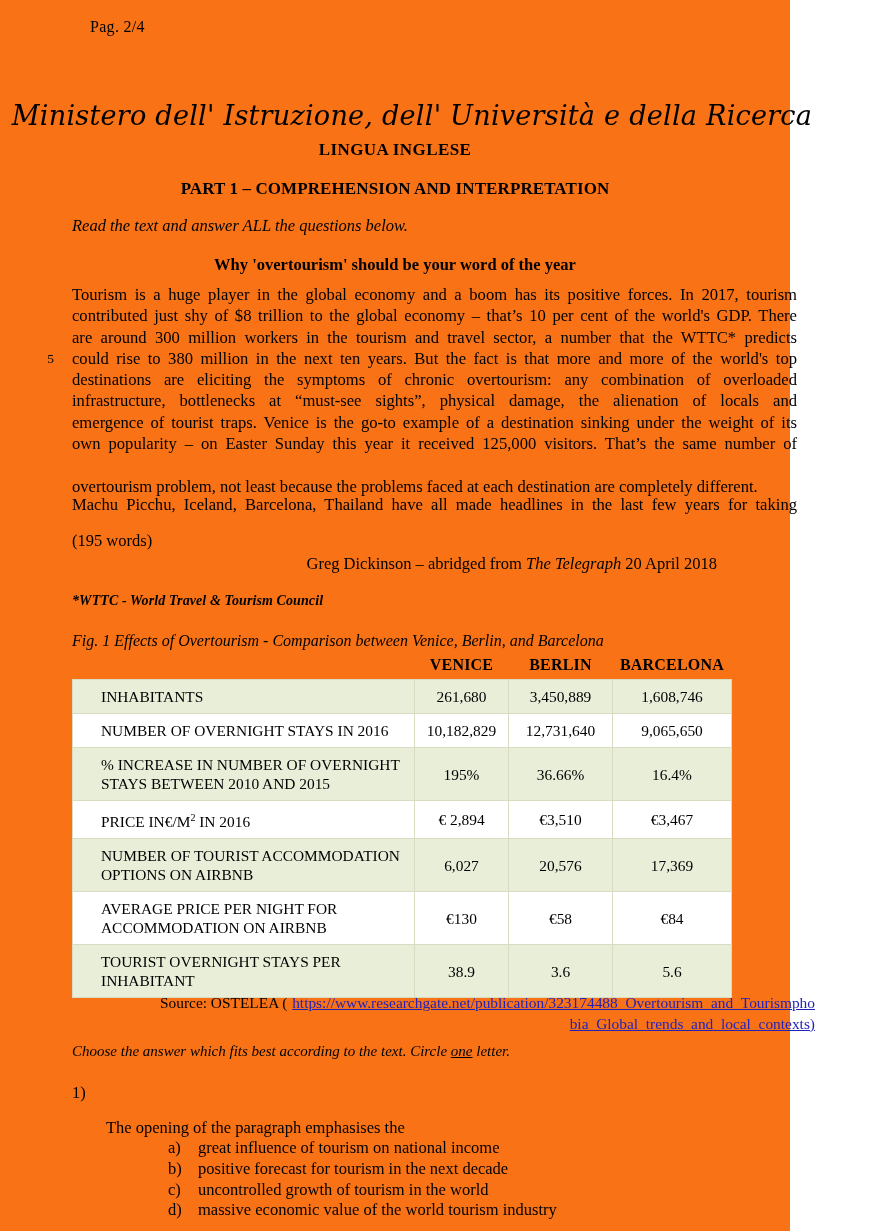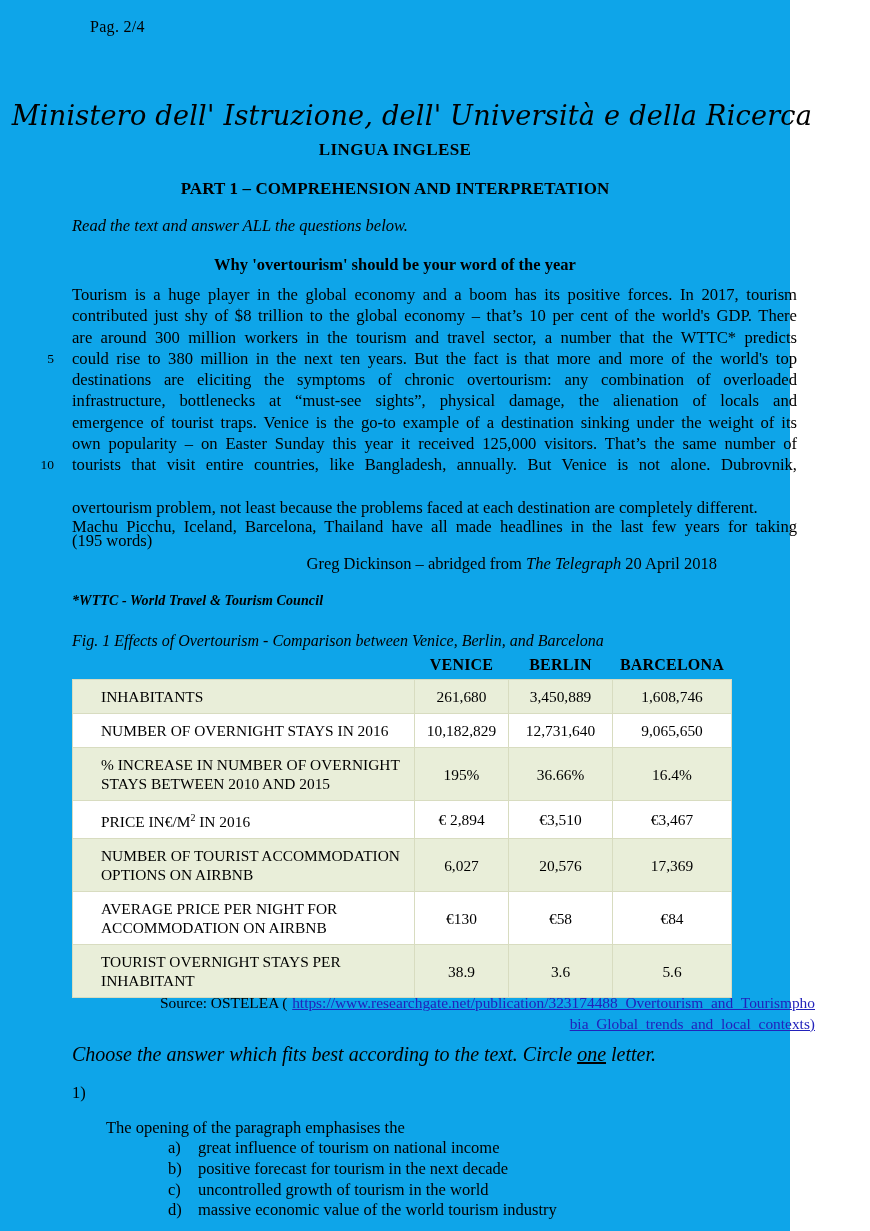--- a/index.html
+++ b/index.html
@@ -13,21 +13,21 @@
     position: relative;
     font-family: "Liberation Serif", "DejaVu Serif", serif;
     color: #000000;
     overflow: hidden;
   }
 
   .page {
     position: relative;
     width: 790px;
     height: 1231px;
-    background: #0ea5e9;
+    background: #f97316;
   }
 
   
   .page-num {
     position: absolute;
     left: 90px;
     top: 18px;
     font-size: 16px;
     letter-spacing: 0.3px;
   }
@@ -206,21 +206,21 @@
     color: #2222bb;
     text-decoration: underline;
     word-break: break-all;
   }
 
   .instruction-choose {
     position: absolute;
     left: 72px;
     top: 1043px;
     font-style: italic;
-    font-size: 20px;
+    font-size: 15px;
   }
   .instruction-choose u { text-decoration: underline; }
 
   .q-block {
     position: absolute;
     left: 72px;
     top: 1082px;
     width: 700px;
   }
   .q-stem {
@@ -267,21 +267,20 @@
 
   <div class="body-block" id="article-body">
       <div class="body-line"><span style="display: inline-block; width: 725px; white-space: nowrap; text-align-last: justify; text-align: justify;">Tourism is a huge player in the global economy and a boom has its positive forces. In 2017, tourism</span></div>
       <div class="body-line"><span style="display: inline-block; width: 725px; white-space: nowrap; text-align-last: justify; text-align: justify;">contributed just shy of $8 trillion to the global economy – that’s 10 per cent of the world's GDP. There</span></div>
       <div class="body-line"><span style="display: inline-block; width: 725px; white-space: nowrap; text-align-last: justify; text-align: justify;">are around 300 million workers in the tourism and travel sector, a number that the WTTC* predicts</span></div>
       <div class="body-line"><span class="linenum">5</span><span style="display: inline-block; width: 725px; white-space: nowrap; text-align-last: justify; text-align: justify;">could rise to 380 million in the next ten years. But the fact is that more and more of the world's top</span></div>
       <div class="body-line"><span style="display: inline-block; width: 725px; white-space: nowrap; text-align-last: justify; text-align: justify;">destinations are eliciting the symptoms of chronic overtourism: any combination of overloaded</span></div>
       <div class="body-line"><span style="display: inline-block; width: 725px; white-space: nowrap; text-align-last: justify; text-align: justify;">infrastructure, bottlenecks at “must-see sights”, physical damage, the alienation of locals and</span></div>
       <div class="body-line"><span style="display: inline-block; width: 725px; white-space: nowrap; text-align-last: justify; text-align: justify;">emergence of tourist traps. Venice is the go-to example of a destination sinking under the weight of its</span></div>
       <div class="body-line"><span style="display: inline-block; width: 725px; white-space: nowrap; text-align-last: justify; text-align: justify;">own popularity – on Easter Sunday this year it received 125,000 visitors. That’s the same number of</span></div>
-      <div class="body-line"><span class="linenum">10</span><span style="display: inline-block; width: 725px; white-space: nowrap; text-align-last: justify; text-align: justify;">tourists that visit entire countries, like Bangladesh, annually. But Venice is not alone. Dubrovnik,</span></div>
       <div class="body-line"><span style="display: inline-block; width: 725px; white-space: nowrap; text-align-last: justify; text-align: justify; margin-top: 40px;">Machu Picchu, Iceland, Barcelona, Thailand have all made headlines in the last few years for taking</span></div>
       <div class="body-line"><span>overtourism problem, not least because the problems faced at each destination are completely different.</span></div>
     </div>
 
   <div class="words-count">(195 words)</div>
 
   <div class="credit">
     <span>Greg Dickinson – abridged from </span><i>The Telegraph</i><span> 20 April 2018</span>
   </div>
 

